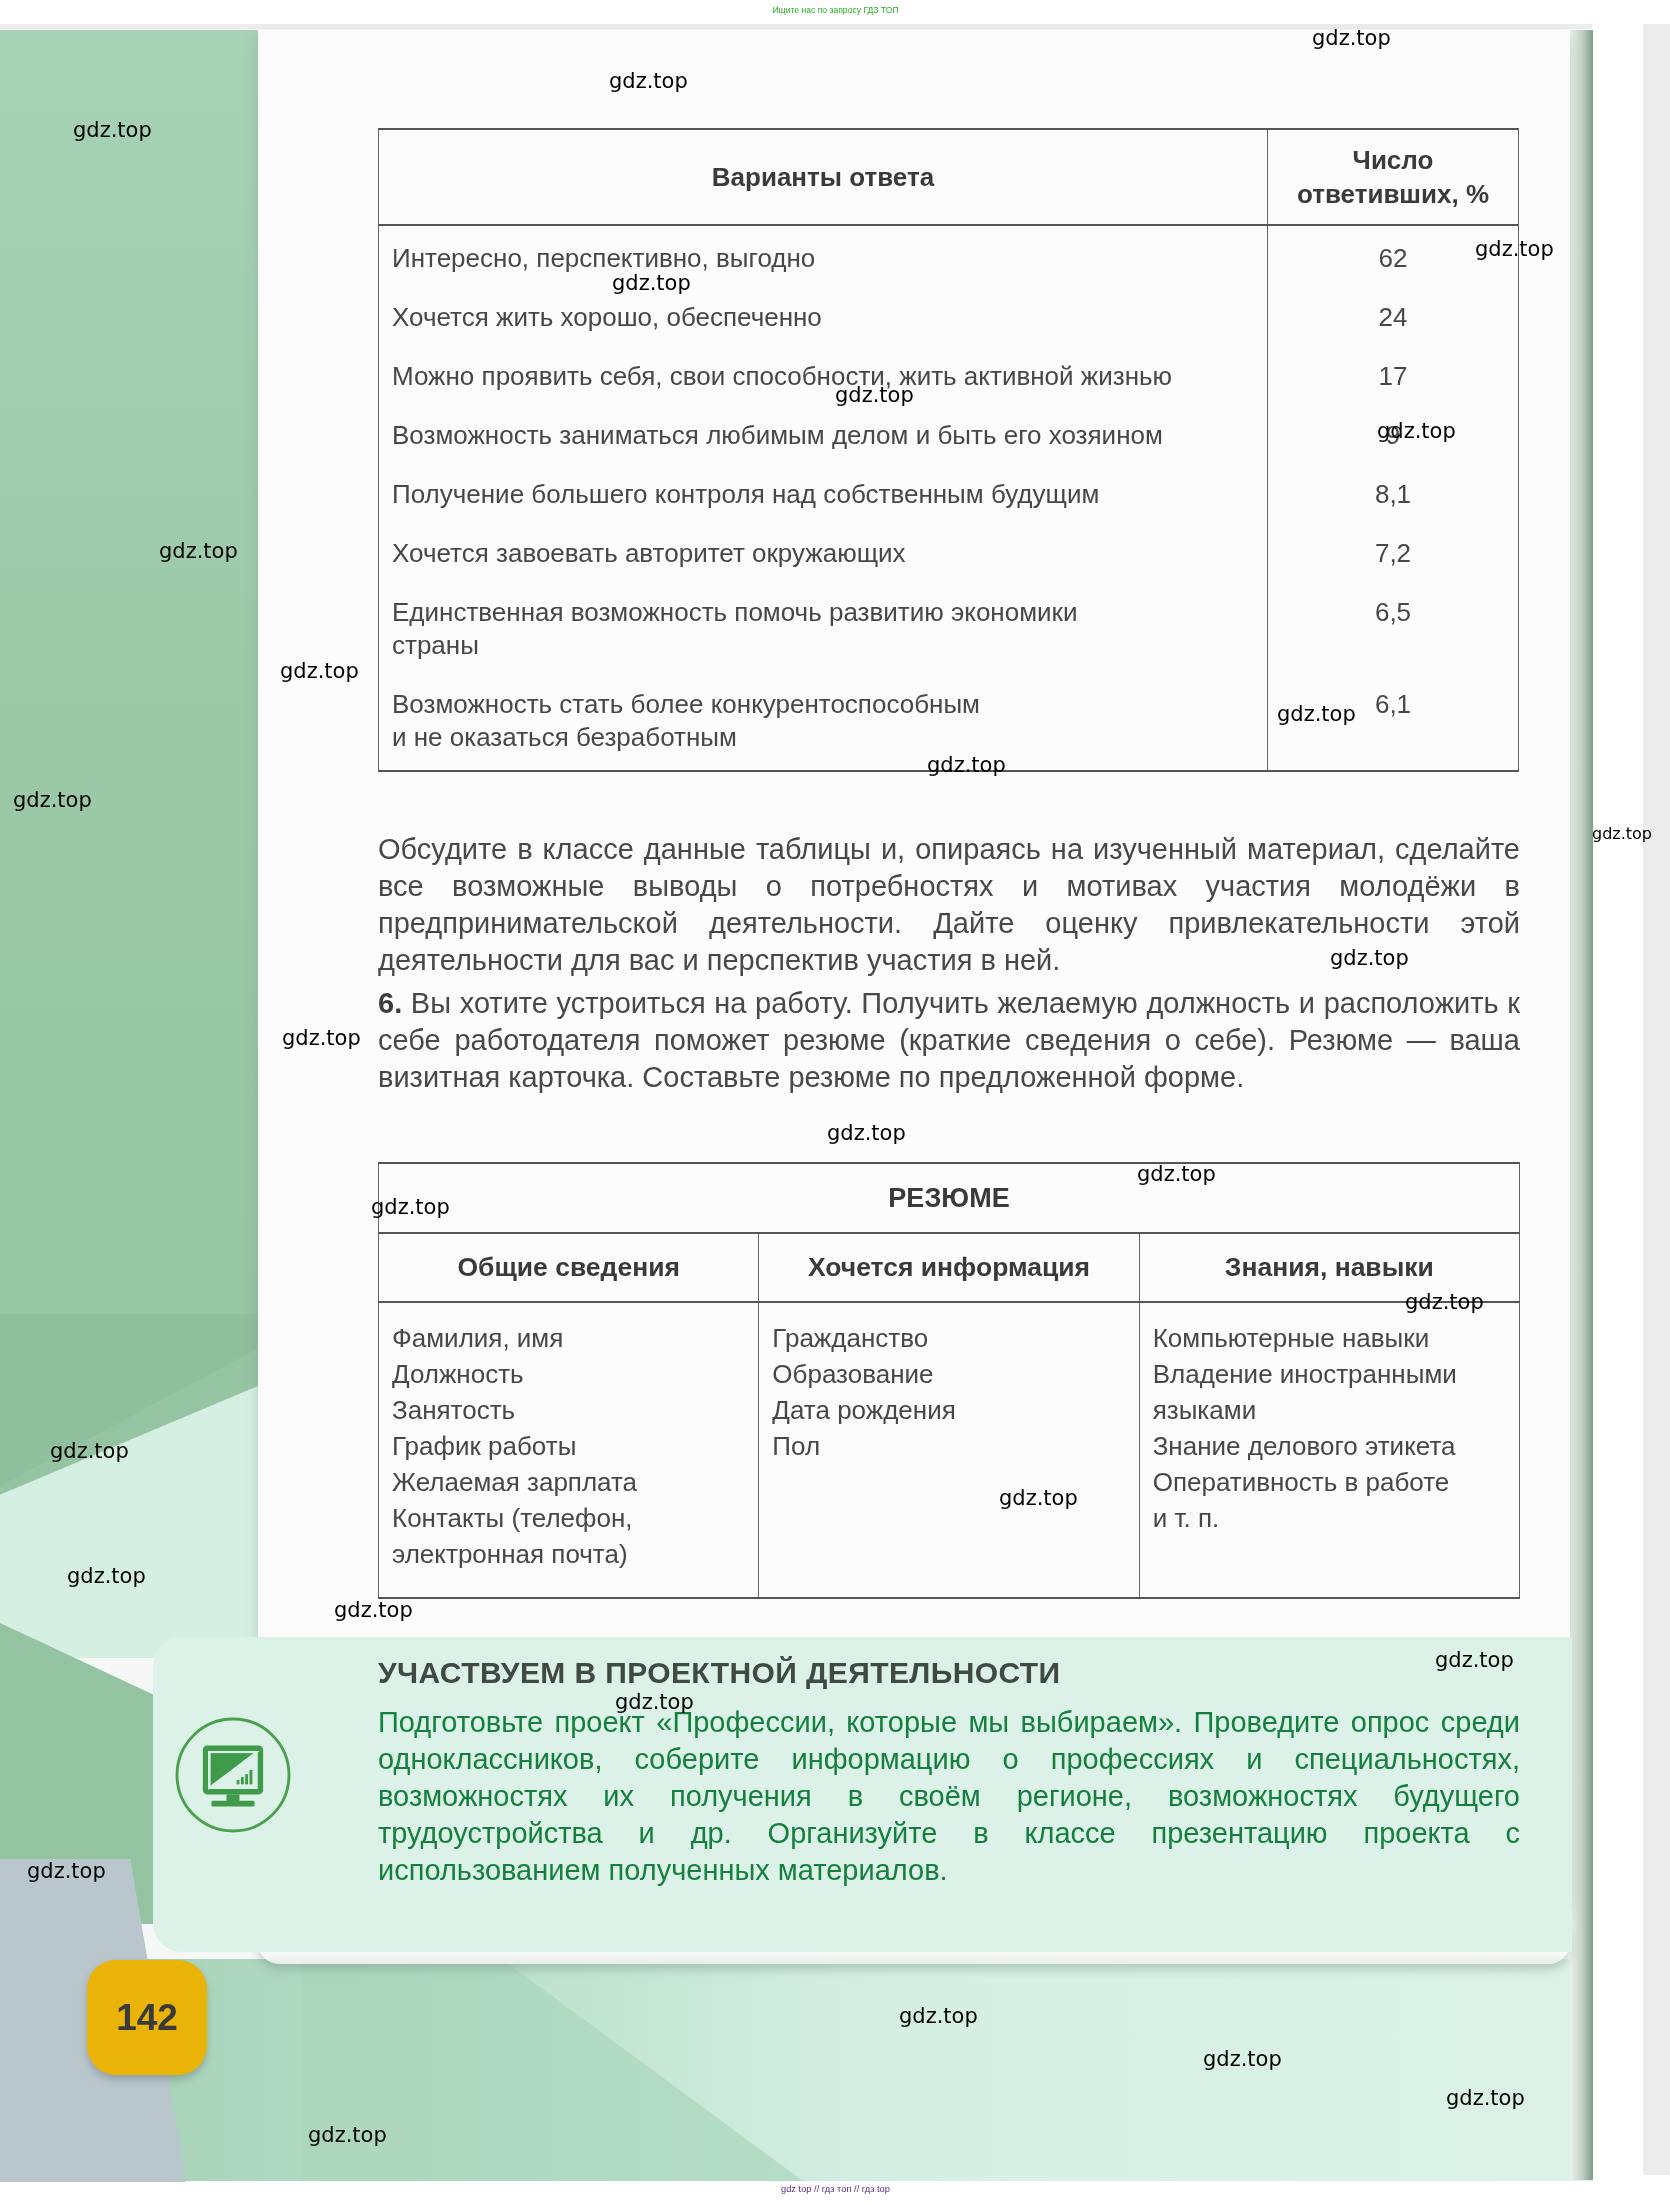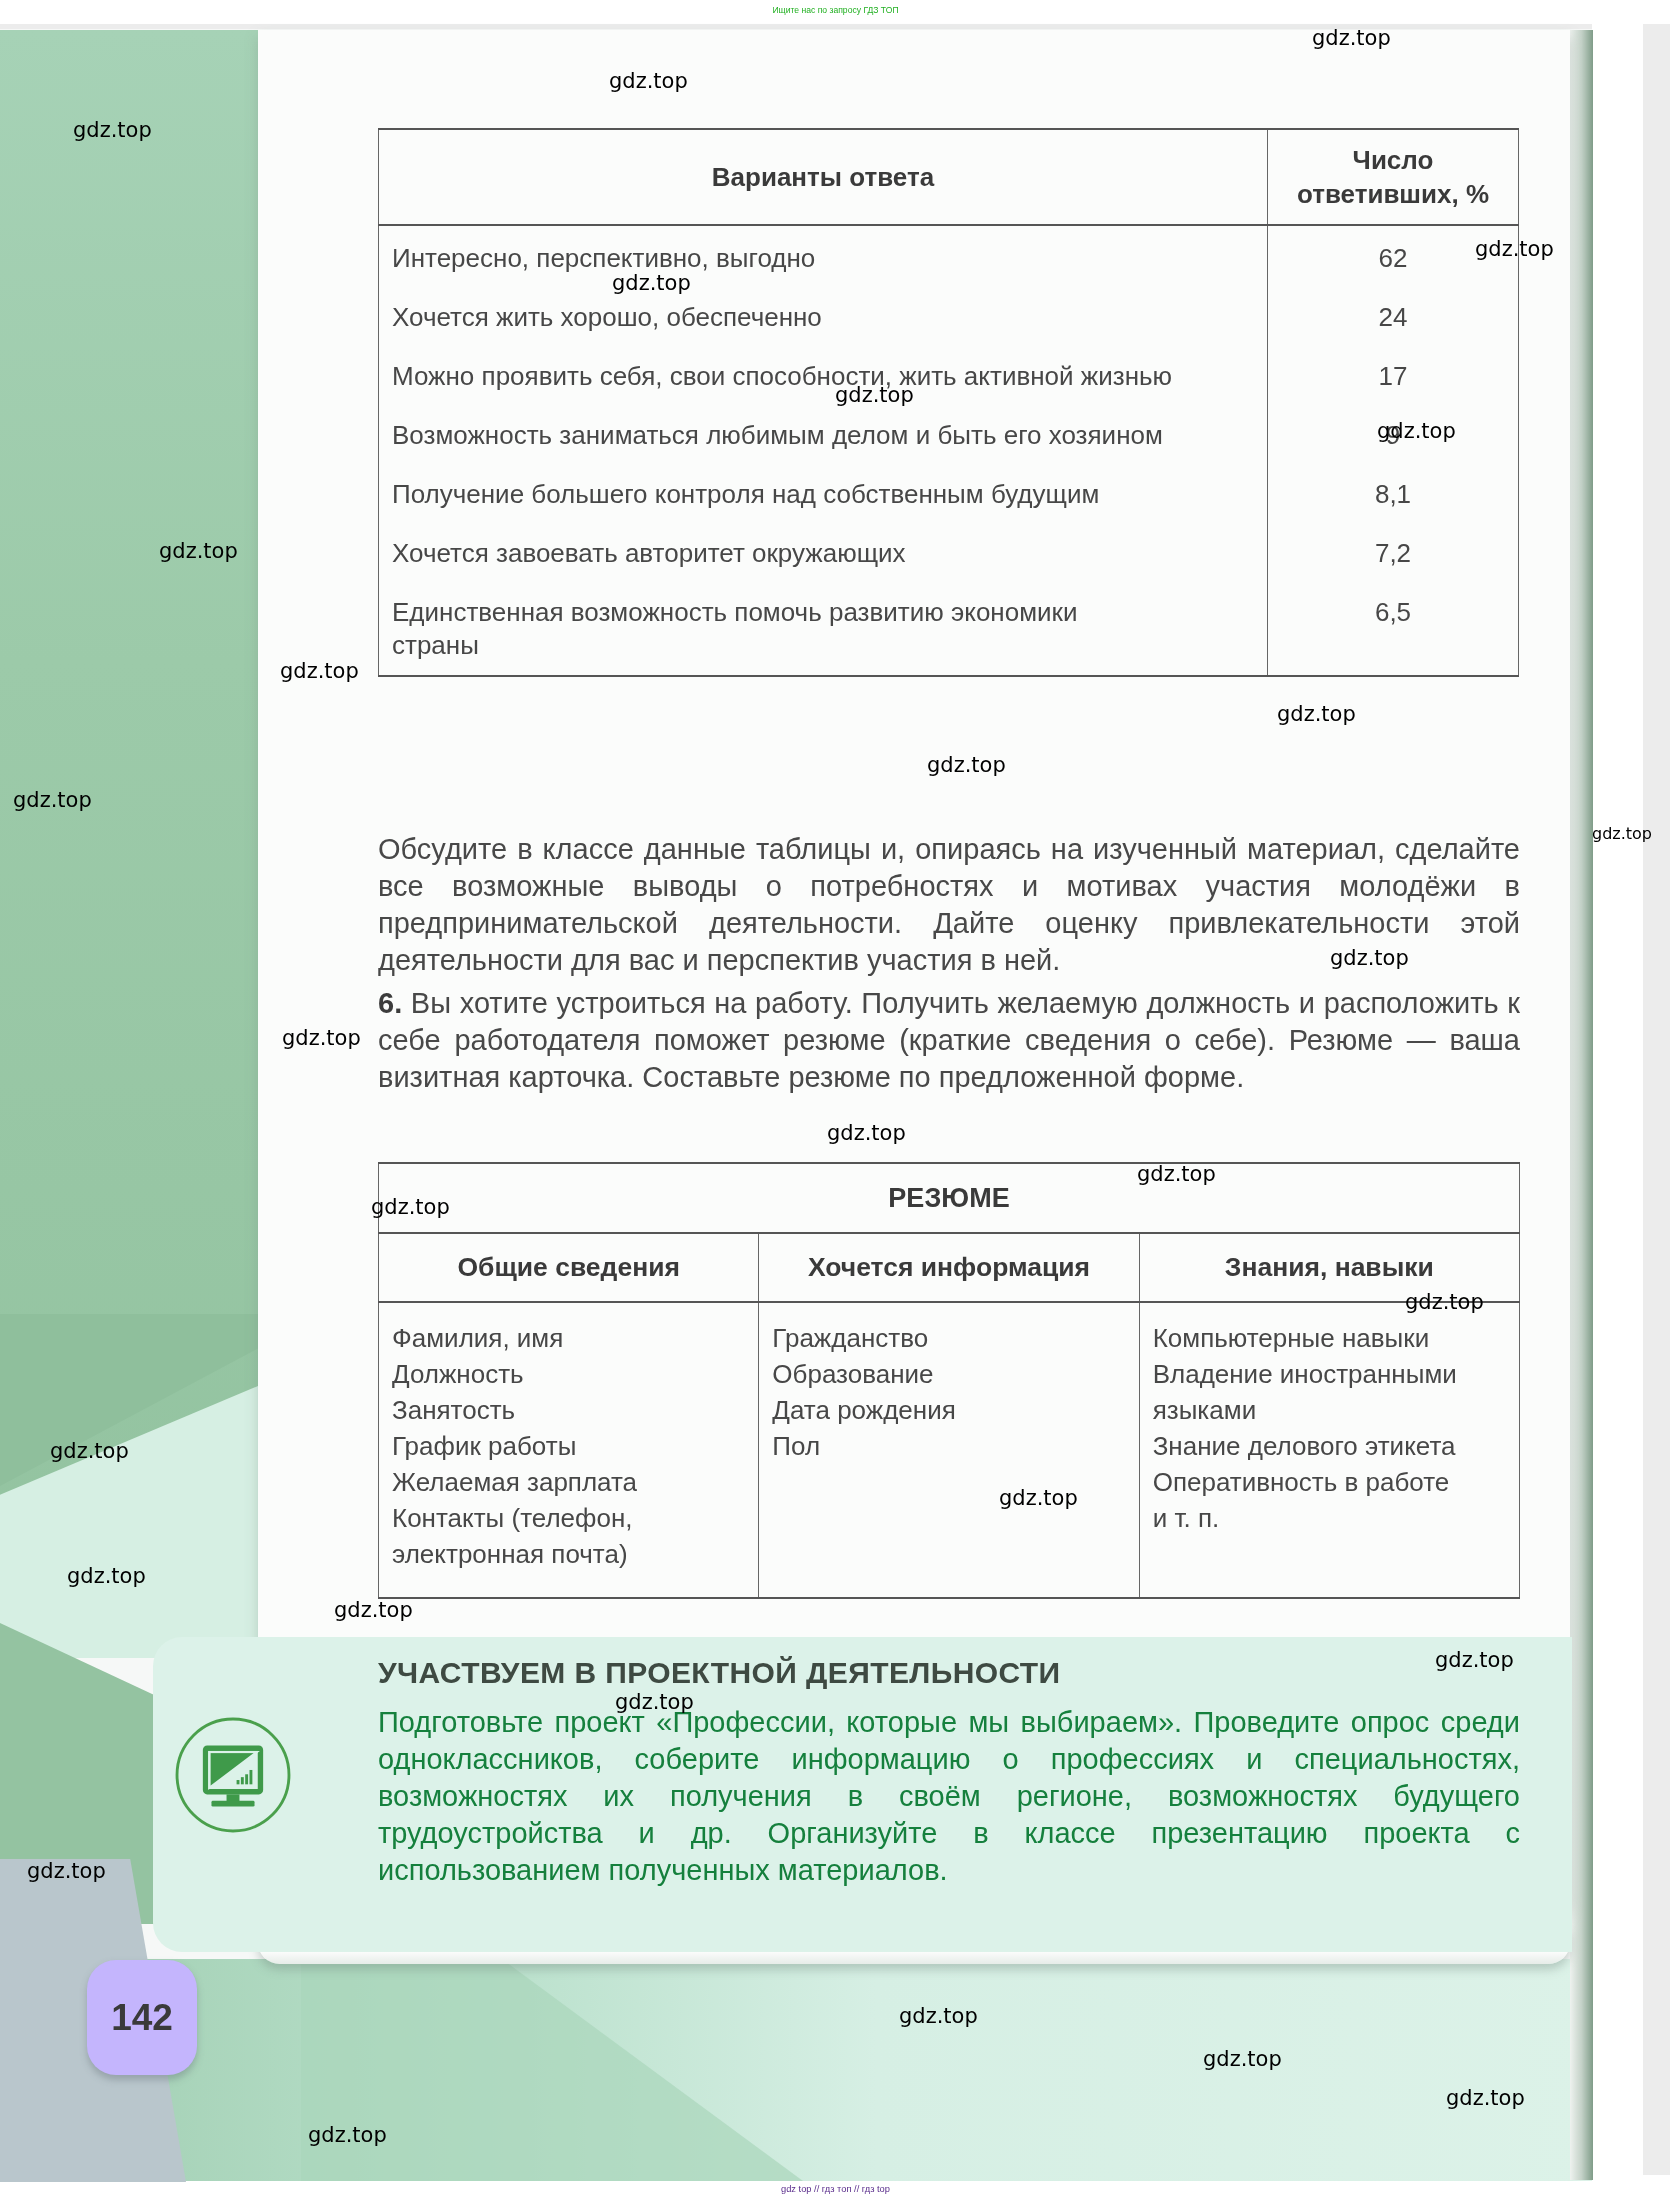--- a/index.html
+++ b/index.html
@@ -126,22 +126,22 @@
   }
   .project-title {
     position: absolute; left: 378px; top: 1656px; font-size: 30px; font-weight: bold;
     color: #3e4a42; letter-spacing: 0.4px;
   }
   .project-text {
     position: absolute; left: 378px; top: 1704px; width: 1142px;
     font-size: 29px; line-height: 37px; color: #15803d; text-align: justify;
   }
   .page-num {
-    position: absolute; left: 87px; top: 1960px; width: 110px; height: 115px;
-    background: #c4b5fd; border-radius: 29px;
+    position: absolute; left: 87px; top: 1960px; width: 120px; height: 115px;
+    background: #eab308; border-radius: 29px;
     box-shadow: 0 4.3px 7.2px rgba(90,100,110,0.35);
     font-size: 37px; font-weight: bold; color: #3a3a3a;
     display: flex; align-items: center; justify-content: center;
   }
   .wm {
     position: absolute; font-family: "DejaVu Sans", sans-serif; font-size: 21px;
     color: #000; white-space: nowrap;
   }
   .footer {
     position: absolute; left: 0; top: 2184px; width: 1671px; text-align: center;
@@ -199,20 +199,24 @@
       <td>Получение большего контроля над собственным будущим</td>
       <td class="val">8,1</td>
     </tr>
     <tr class="r">
       <td>Хочется завоевать авторитет окружающих</td>
       <td class="val">7,2</td>
     </tr>
     <tr class="r">
       <td style="padding-right:100px">Единственная возможность помочь развитию экономики страны</td>
       <td class="val">6,5</td>
+    </tr>
+    <tr class="r last">
+      <td style="padding-right:280px">Возможность стать более конкурентоспособным и не оказаться безработным</td>
+      <td class="val">6,1</td>
     </tr>
   </tbody>
 </table>
 
 <div class="para" style="top:831px">Обсудите в классе данные таблицы и, опираясь на изученный материал, сделайте все возможные выводы о потребностях и мотивах участия молодёжи в предпринимательской деятельности. Дайте оценку привлекательности этой деятельности для вас и перспектив участия в ней.</div>
 
 <div class="para" style="top:985px">
   <span class="num">6.</span>
   <span>Вы хотите устроиться на работу. Получить желаемую должность и расположить к себе работодателя поможет резюме (краткие сведения о себе). Резюме — ваша визитная карточка. Составьте резюме по предложенной форме.</span>
 </div>

